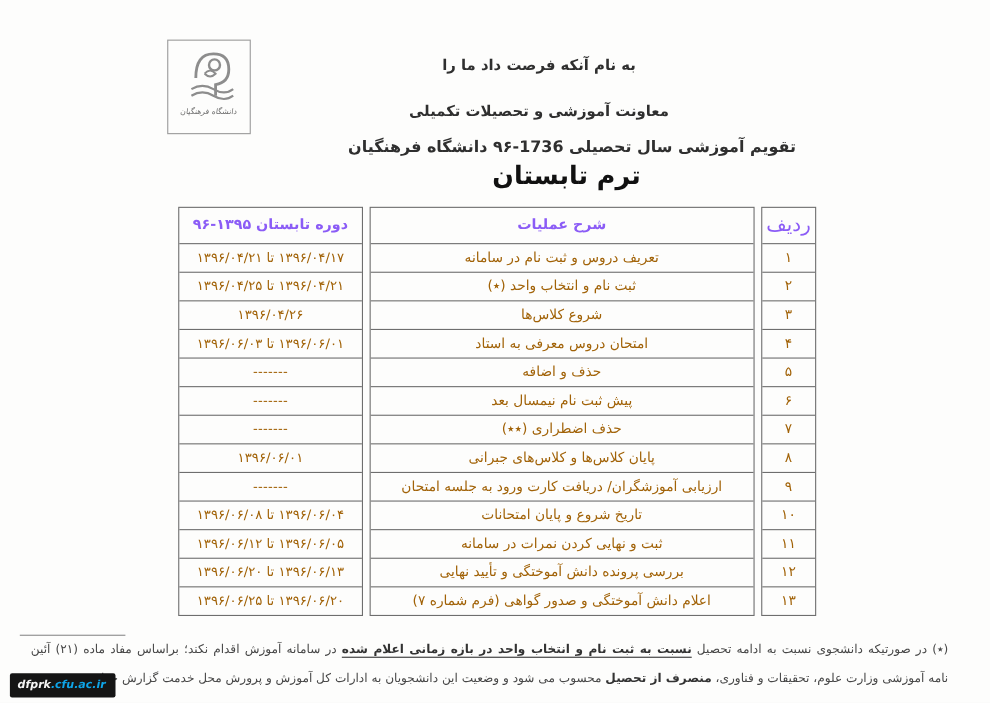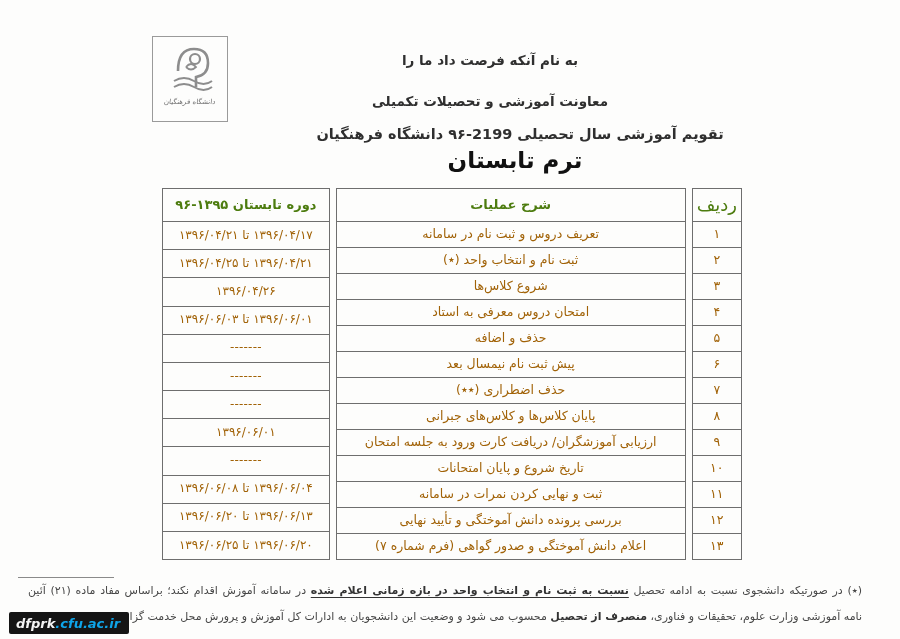--- a/index.html
+++ b/index.html
@@ -34,42 +34,42 @@
   .col { border:1px solid #6e6e6e; display:flex; flex-direction:column; background:#fdfdfc; }
   .col-radif  { width:54px; }
   .col-ops    { width:380px; }
   .col-period { width:182px; }
   .cell {
     display:flex; align-items:center; justify-content:center;
     border-bottom:1px solid #6e6e6e; direction:rtl; text-align:center;
     padding:0 4px; line-height:1.15;
   }
   .cell:last-child { border-bottom:none; }
-  .cell.head { height:33px; flex:none; font-weight:bold; color:#4d7c0f; font-size:13px; }
+  .cell.head { height:33px; flex:none; font-weight:bold; color:#8b5cf6; font-size:13px; }
   .cell.head.light { font-weight:normal; font-size:18px; }
   .cell.body { flex:1; font-size:12.5px; color:#a16207; }
   .col-period .cell.body { font-size:12px; letter-spacing:0.2px; }
   .col-radif .cell.body { font-size:12.5px; }
   .dash-cell { letter-spacing:1px; color:#5a5a5a; }
   
   .footnote-rule { position:absolute; left:18px; top:577px; width:96px; border-top:1px solid #8a8a8a; }
   .footnote {
     position:absolute; left:28px; width:834px; direction:rtl;
     font-size:11px; color:#474747; line-height:1.3; white-space:nowrap;
   }
   .fn-1 { top:584px; text-align:justify; text-align-last:justify; white-space:normal; }
   .fn-2 { top:610px; text-align:right; }
   .fn-underline { font-weight:bold; color:#333; text-decoration:underline; text-underline-offset:3px; }
   .fn-bold { font-weight:bold; color:#333; }
   
   .watermark {
     position:absolute; left:9px; top:612px; height:22px;
     background:#151515; border-radius:2px; padding:2px 9px 2px 7px;
     display:flex; align-items:center; direction:ltr;
-    font-style:italic; font-weight:bold; font-size:13px; line-height:1;
+    font-style:italic; font-weight:bold; font-size:10px; line-height:1;
   }
   .wm-bold { color:#f4f4f4; }
   .wm-rest { color:#0ea5e9; }
 </style>
 </head>
 <body>
 
 <div id="page">
 
   <div class="logo-box">
@@ -80,21 +80,21 @@
         <path d="M10 46 Q20 40 30 46 Q40 52 48 46" stroke-width="2"></path>
         <circle cx="31" cy="18" r="5" stroke-width="2.2"></circle>
         <path d="M22 26 Q27 20 32 26 Q27 31 22 26" stroke-width="1.8"></path>
       </g>
     </svg>
     <div class="logo-caption">دانشگاه فرهنگیان</div>
   </div>
 
   <div class="hline bismillah">به نام آنکه فرصت داد ما را</div>
   <div class="hline department">معاونت آموزشی و تحصیلات تکمیلی</div>
-  <div class="hline calendar-title">تقویم آموزشی سال تحصیلی 2199-۹۶ دانشگاه فرهنگیان</div>
+  <div class="hline calendar-title">تقویم آموزشی سال تحصیلی 1736-۹۶ دانشگاه فرهنگیان</div>
   <div class="hline term-title">ترم تابستان</div>
 
   <div class="cal-table">
 
     <div class="col col-radif">
       <div class="cell head light">ردیف</div>
       <div class="cell body">۱</div>
       <div class="cell body">۲</div>
       <div class="cell body">۳</div>
       <div class="cell body">۴</div>
@@ -131,20 +131,21 @@
       <div class="cell body">۱۳۹۶/۰۴/۱۷ تا ۱۳۹۶/۰۴/۲۱</div>
       <div class="cell body">۱۳۹۶/۰۴/۲۱ تا ۱۳۹۶/۰۴/۲۵</div>
       <div class="cell body">۱۳۹۶/۰۴/۲۶</div>
       <div class="cell body">۱۳۹۶/۰۶/۰۱ تا ۱۳۹۶/۰۶/۰۳</div>
       <div class="cell body dash-cell">-------</div>
       <div class="cell body dash-cell">-------</div>
       <div class="cell body dash-cell">-------</div>
       <div class="cell body">۱۳۹۶/۰۶/۰۱</div>
       <div class="cell body dash-cell">-------</div>
       <div class="cell body">۱۳۹۶/۰۶/۰۴ تا ۱۳۹۶/۰۶/۰۸</div>
+      <div class="cell body">۱۳۹۶/۰۶/۰۵ تا ۱۳۹۶/۰۶/۱۲</div>
       <div class="cell body">۱۳۹۶/۰۶/۱۳ تا ۱۳۹۶/۰۶/۲۰</div>
       <div class="cell body">۱۳۹۶/۰۶/۲۰ تا ۱۳۹۶/۰۶/۲۵</div>
     </div>
 
   </div>
 
   <div class="footnote-rule"></div>
   <div class="footnote fn-1"><span>(٭) در صورتیکه دانشجوی نسبت به ادامه تحصیل </span><span class="fn-underline">نسبت به ثبت نام و انتخاب واحد در بازه زمانی اعلام شده</span><span> در سامانه آموزش اقدام نکند؛ براساس مفاد ماده (۲۱) آئین</span></div>
   <div class="footnote fn-2"><span>نامه آموزشی وزارت علوم، تحقیقات و فناوری، </span><span class="fn-bold">منصرف از تحصیل</span><span> محسوب می شود و وضعیت این دانشجویان به ادارات کل آموزش و پرورش محل خدمت گزارش خواهد شد</span></div>
 

